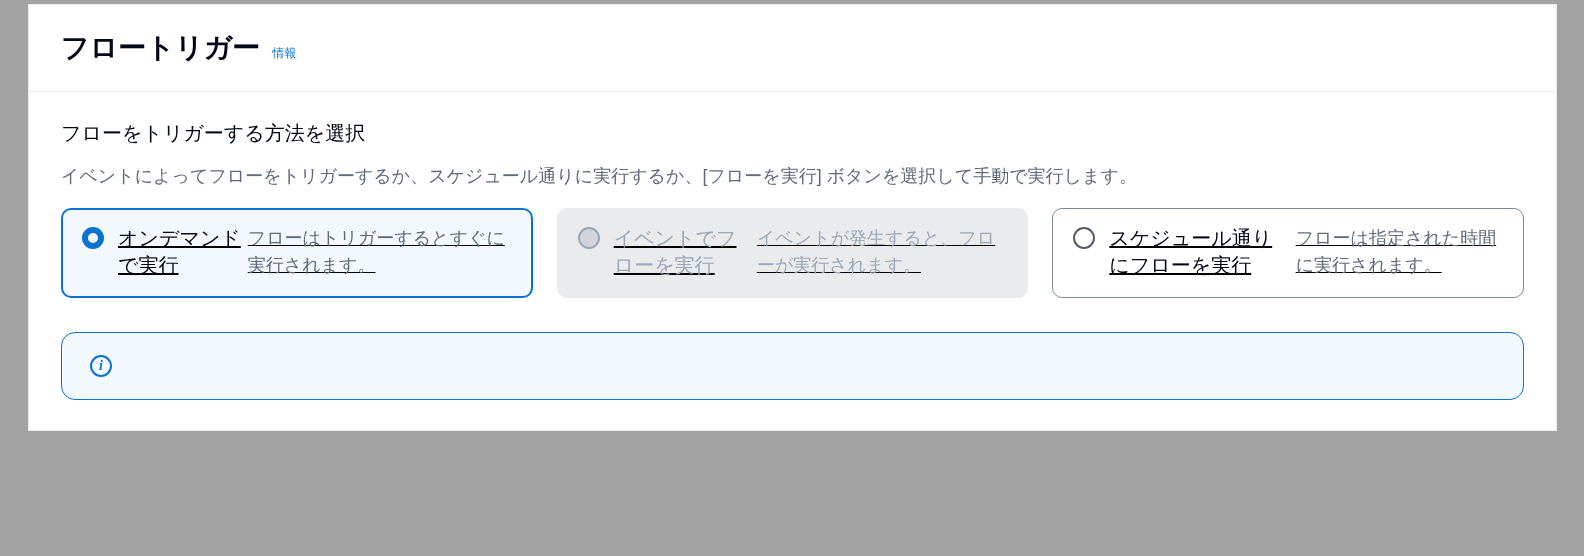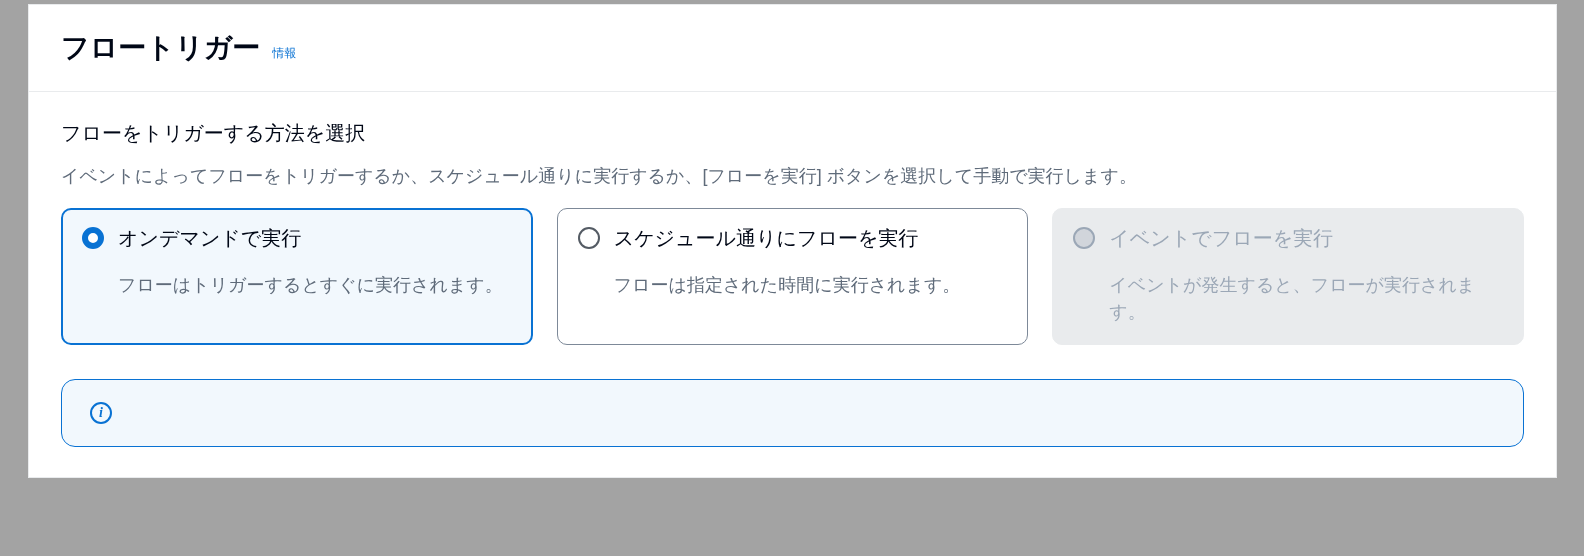--- a/index.html
+++ b/index.html
@@ -94,22 +94,23 @@
     .radio-outer.selected {
       border: 6px solid #0972d3;
       background: #ffffff;
     }
     .radio-outer.disabled {
       border: 2px solid #9ba7b6;
       background: #d1d5db;
     }
     .option-text {
       display: flex;
-      flex-direction: column;
-      gap: 20px;
+      flex-direction: row;
+      gap: 4px;
+      text-decoration: underline;
     }
     .option-title {
       font-size: 20px;
       font-weight: 400;
       color: #000716;
       line-height: 1.35;
     }
     .option-title.disabled {
       color: #9ba7b6;
     }
@@ -168,36 +169,36 @@
       <div class="options-row">
 
         <div class="option-card selected">
           <div class="radio-outer selected"></div>
           <div class="option-text">
             <div class="option-title">オンデマンドで実行</div>
             <div class="option-desc">フローはトリガーするとすぐに実行されます。</div>
           </div>
         </div>
 
+        <div class="option-card disabled">
+          <div class="radio-outer disabled"></div>
+          <div class="option-text">
+            <div class="option-title disabled">イベントでフローを実行</div>
+            <div class="option-desc disabled">イベントが発生すると、フローが実行されます。</div>
+          </div>
+        </div>
+
         <div class="option-card">
           <div class="radio-outer"></div>
           <div class="option-text">
             <div class="option-title">スケジュール通りにフローを実行</div>
             <div class="option-desc">フローは指定された時間に実行されます。</div>
           </div>
         </div>
 
-        <div class="option-card disabled">
-          <div class="radio-outer disabled"></div>
-          <div class="option-text">
-            <div class="option-title disabled">イベントでフローを実行</div>
-            <div class="option-desc disabled">イベントが発生すると、フローが実行されます。</div>
-          </div>
-        </div>
-
       </div>
 
       <div class="info-box">
         <div class="info-icon">i</div>
       </div>
     </div>
   </div>
 </div>
 
 </body></html>

